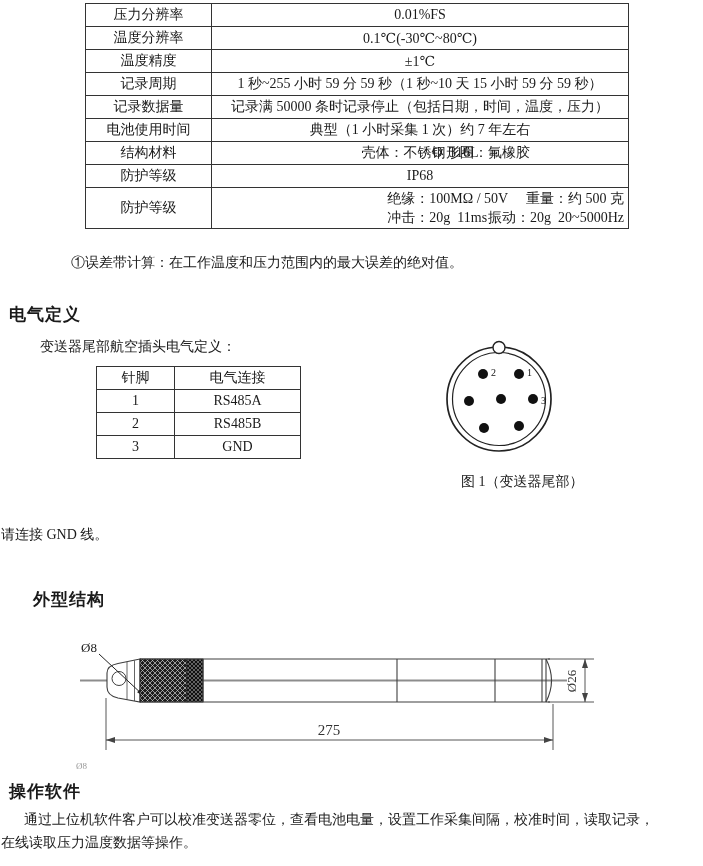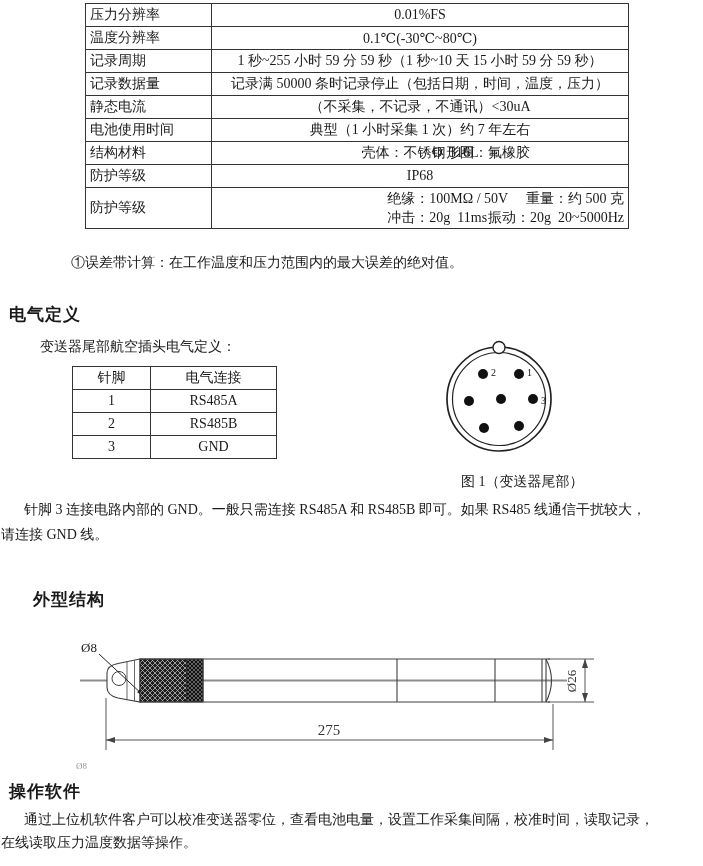--- a/index.html
+++ b/index.html
@@ -3,37 +3,37 @@
 <meta charset="utf-8">
 <style>
   html,body{margin:0;padding:0;background:#e8e8e8;}
   #page{position:relative;width:703px;height:866px;background:#ffffff;overflow:hidden;
         font-family:"Liberation Serif","DejaVu Serif",serif;color:#1a1a1a;}
   
   table.grid{border-collapse:collapse;table-layout:fixed;}
   table.grid td,table.grid th{border:1.3px solid #333;font-size:14px;font-weight:normal;
         padding:0 4px;overflow:hidden;}
   #spec-table{position:absolute;left:85px;top:3px;width:544px;}
-  #spec-table td.lbl{width:117px;}
+  #spec-table td.lbl{width:117px;text-align:center;}
   #spec-table td.val{text-align:center;}
   #spec-table tr{height:23px;}
   #spec-table tr.tall{height:41px;}
   td.val-two{text-align:left;position:relative;padding-left:12px;}
   td.val-two .c2{position:absolute;}
   td.val-two .p53{left:53%;}
   .two-lines div{position:relative;height:19px;line-height:19px;text-align:right;padding-left:12px;}
   .two-lines .c2{position:absolute;left:42%;}
   .ws{white-space:pre;}
   
   .note{position:absolute;left:71px;top:254px;font-size:14px;}
   .sec-heading{position:absolute;left:9px;font-size:17px;font-weight:bold;
         font-family:"Liberation Sans","DejaVu Sans",sans-serif;letter-spacing:1px;}
   .body-line{position:absolute;font-size:14px;line-height:18px;}
   
-  #pin-table{position:absolute;left:72px;top:366px;width:205px;}
+  #pin-table{position:absolute;left:96px;top:366px;width:205px;}
   #pin-table tr{height:23px;}
   #pin-table td{text-align:center;}
   #pin-table td.c-pin{width:69px;}
   
   #connector{position:absolute;left:430px;top:332px;}
   #fig-caption{position:absolute;left:461px;top:473px;font-size:14px;}
   #drawing{position:absolute;left:70px;top:638px;}
 </style>
 </head>
 <body>
@@ -44,30 +44,30 @@
     <tbody>
       <tr>
         <td class="lbl">压力分辨率</td>
         <td class="val">0.01%FS</td>
       </tr>
       <tr>
         <td class="lbl">温度分辨率</td>
         <td class="val">0.1℃(-30℃~80℃)</td>
       </tr>
       <tr>
+        <td class="lbl">温度精度</td>
+        <td class="val">±1℃</td>
+      </tr>
+      <tr>
         <td class="lbl">记录周期</td>
         <td class="val">1 秒~255 小时 59 分 59 秒（1 秒~10 天 15 小时 59 分 59 秒）</td>
       </tr>
       <tr>
         <td class="lbl">记录数据量</td>
         <td class="val">记录满 50000 条时记录停止（包括日期，时间，温度，压力）</td>
-      </tr>
-      <tr>
-        <td class="lbl">静态电流</td>
-        <td class="val">（不采集，不记录，不通讯）&lt;30uA</td>
       </tr>
       <tr>
         <td class="lbl">电池使用时间</td>
         <td class="val">典型（1 小时采集 1 次）约 7 年左右</td>
       </tr>
       <tr>
         <td class="lbl">结构材料</td>
         <td class="val val-two">
           <span class="ws">壳体：不锈钢 316L</span>
           <span class="c2 p53 ws">O 形圈：氟橡胶</span>
@@ -133,21 +133,20 @@
         <circle cx="89" cy="94" r="5"></circle>
     </g>
     <g font-size="10" fill="#111" font-family="Liberation Serif,serif">
       <text x="61" y="44">2</text>
       <text x="97" y="44">1</text>
       <text x="111" y="72">3</text>
     </g>
   </svg>
   <div id="fig-caption">图 1（变送器尾部）</div>
 
-  <div class="body-line" style="left:24px;top:501px;">针脚 3 连接电路内部的 GND。一般只需连接 RS485A 和 RS485B 即可。如果 RS485 线通信干扰较大，</div>
   <div class="body-line" style="left:1px;top:526px;">请连接 GND 线。</div>
 
   <div class="sec-heading" style="top:588px;margin-left:24px;">外型结构</div>
 
   <svg id="drawing" width="580" height="140" viewBox="0 0 580 140">
     <defs>
       <pattern id="kn1" width="5" height="5" patternUnits="userSpaceOnUse">
         <rect width="5" height="5" fill="#1e1e1e"></rect>
         <path d="M0,5 L5,0 M0,0 L5,5" stroke="#cfcfcf" stroke-width="0.7"></path>
       </pattern>

